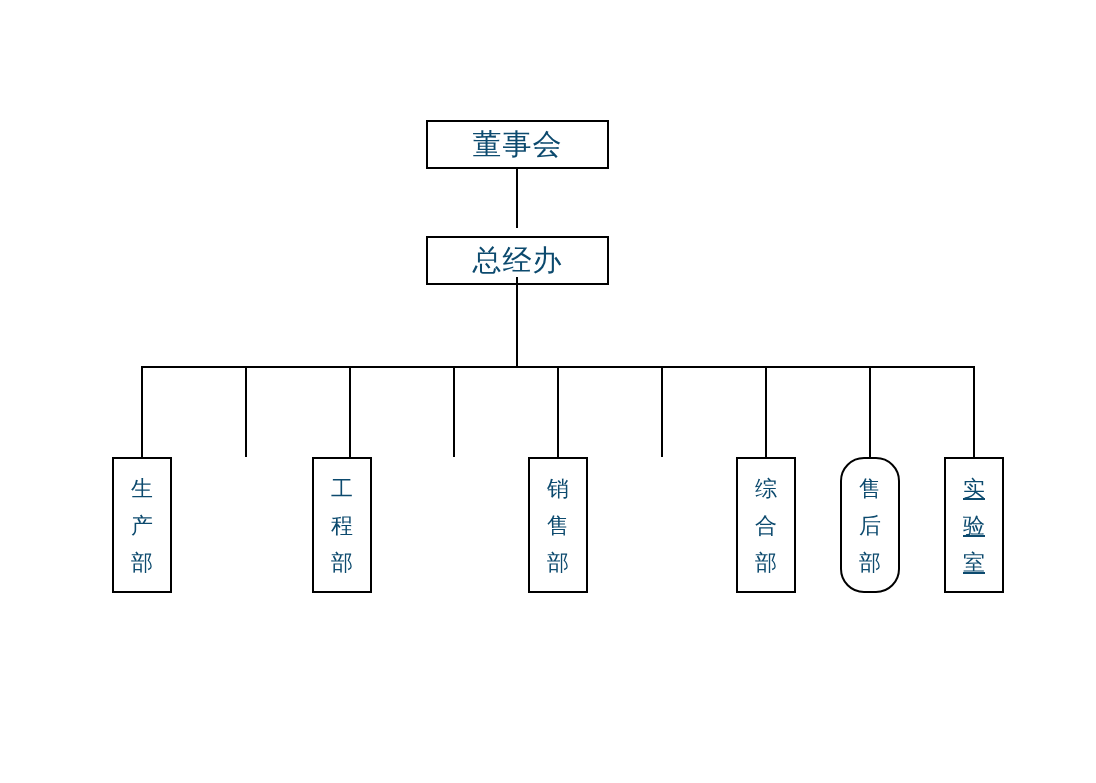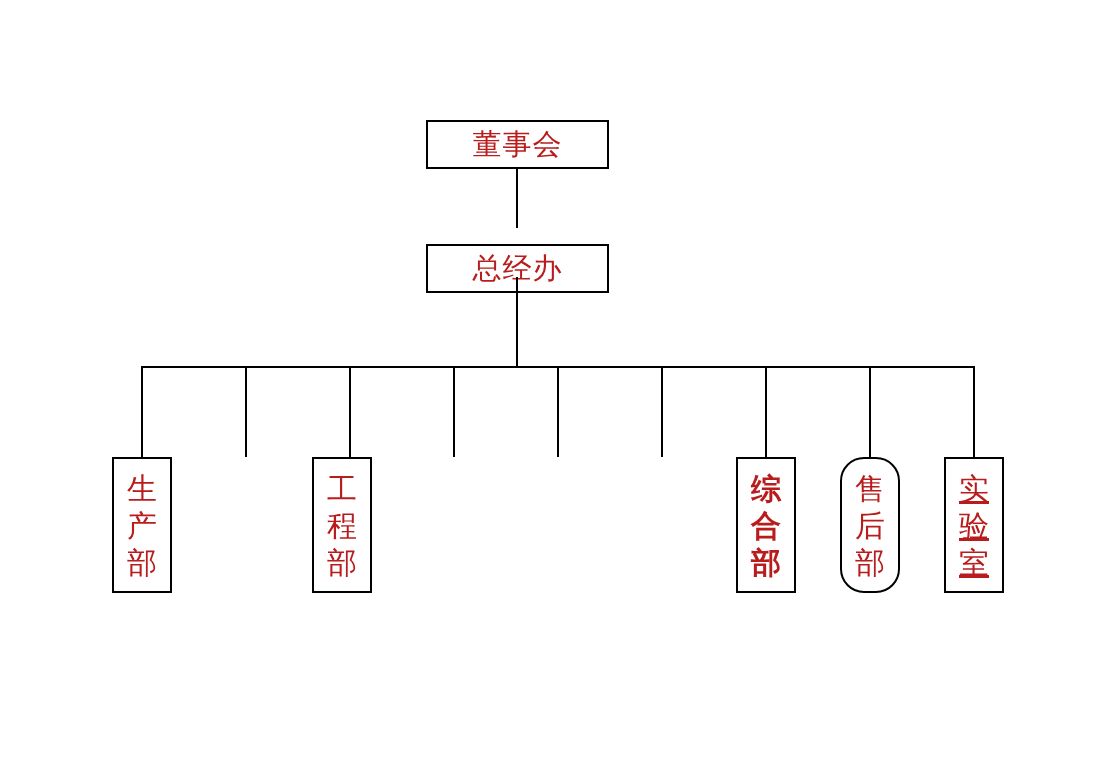--- a/index.html
+++ b/index.html
@@ -16,77 +16,77 @@
     overflow: hidden;
   }
   .node {
     position: absolute;
     border: 2px solid #000000;
     background: #ffffff;
     box-sizing: border-box;
     display: flex;
     align-items: center;
     justify-content: center;
-    color: #b91c1c;
+    color: #0c4a6e;
   }
   .node-top {
     left: 426px;
     width: 183px;
     height: 49px;
   }
   .node-top .lbl {
     font-size: 29px;
     line-height: 29px;
     letter-spacing: 1px;
     white-space: nowrap;
   }
   .node-dept {
     top: 457px;
     width: 60px;
     height: 136px;
   }
   .node-dept .lbl {
-    font-size: 30px;
+    font-size: 22px;
     line-height: 37px;
     width: 1em;
     text-align: left;
     word-break: break-all;
   }
   .vline {
     position: absolute;
     width: 2px;
     background: #000000;
   }
   .hline {
     position: absolute;
     height: 2px;
     background: #000000;
   }
   
   .d0 { left: 112px; } .d1 { left: 216px; } .d2 { left: 312px; }
   .d3 { left: 424px; } .d4 { left: 528px; } .d5 { left: 632px; }
-  .d6 { left: 736px; font-weight: bold; } .d7 { left: 840px; border-radius: 24px; } .d8 { left: 944px; text-decoration: underline; }
+  .d6 { left: 736px; } .d7 { left: 840px; border-radius: 24px; } .d8 { left: 944px; text-decoration: underline; }
   
   .drop { top: 366px; height: 91px; }
   .p0 { left: 141px; } .p1 { left: 245px; } .p2 { left: 349px; }
   .p3 { left: 453px; } .p4 { left: 557px; } .p5 { left: 661px; }
   .p6 { left: 765px; } .p7 { left: 869px; } .p8 { left: 973px; }
 </style>
 </head>
 <body>
 
 <div class="canvas">
 
   <div class="node node-top" style="top:120px;">
     <span class="lbl">董事会</span>
   </div>
 
   <div class="vline" style="left:516px; top:169px; height:59px;"></div>
 
-  <div class="node node-top" style="top:244px;">
+  <div class="node node-top" style="top:236px;">
     <span class="lbl">总经办</span>
   </div>
 
   <div class="vline" style="left:516px; top:277px; height:90px;"></div>
 
   <div class="hline" style="left:141px; top:366px; width:834px;"></div>
 
   <div class="vline drop p0"></div>
   <div class="vline drop p1"></div>
   <div class="vline drop p2"></div>
@@ -96,20 +96,23 @@
   <div class="vline drop p6"></div>
   <div class="vline drop p7"></div>
   <div class="vline drop p8"></div>
 
   <div class="node node-dept d0">
     <span class="lbl">生产部</span>
   </div>
   <div class="node node-dept d2">
     <span class="lbl">工程部</span>
   </div>
+  <div class="node node-dept d4">
+    <span class="lbl">销售部</span>
+  </div>
   <div class="node node-dept d6">
     <span class="lbl">综合部</span>
   </div>
   <div class="node node-dept d7">
     <span class="lbl">售后部</span>
   </div>
   <div class="node node-dept d8">
     <span class="lbl">实验室</span>
   </div>
 

